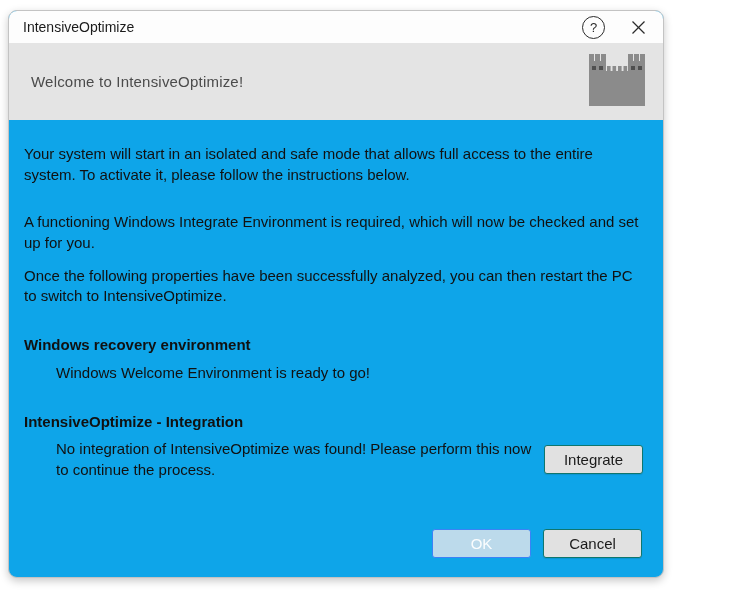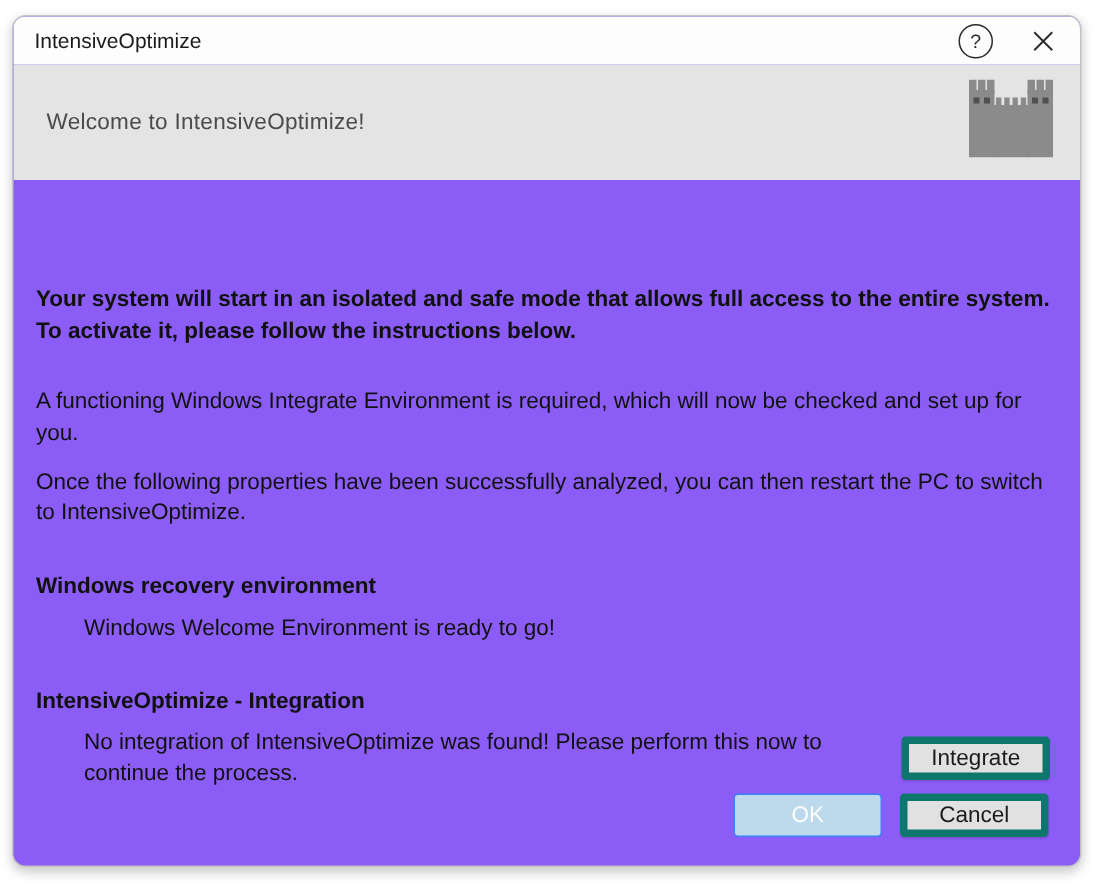--- a/index.html
+++ b/index.html
@@ -5,22 +5,22 @@
   * { margin: 0; padding: 0; box-sizing: border-box; }
   html, body {
     width: 730px; height: 590px;
     background: #ffffff;
     font-family: "Liberation Sans", sans-serif;
     overflow: hidden;
   }
   .window {
     position: absolute;
     left: 8px; top: 10px;
-    width: 713px; height: 568px;
-    background: #8b5cf6;
+    width: 656px; height: 568px;
+    background: #0ea5e9;
     border: 1px solid #c3c3c3;
     border-radius: 9px;
     box-shadow: 0 3px 8px rgba(0,0,0,0.22);
     overflow: hidden;
   }
   
   .titlebar {
     height: 32px;
     display: flex;
     align-items: center;
@@ -65,42 +65,42 @@
     letter-spacing: 0.2px;
   }
   
   .content {
     position: relative;
     padding: 24px 16px 0 15px;
     font-size: 15px;
     color: #111111;
     line-height: 1.38;
   }
-  .intro { font-weight: bold; margin-bottom: 27px; margin-top: 46px; }
+  .intro { font-weight: normal; margin-bottom: 27px; }
   .para { margin-bottom: 12px; }
   .section { margin-top: 28px; }
   .section-heading { font-weight: bold; }
   .section-row {
     display: flex;
     align-items: center;
     margin-top: 7px;
   }
   .section-status {
     padding-left: 32px;
     flex: 1;
   }
   .section-status.narrow { max-width: 578px; }
   
   .btn {
     min-width: 99px;
     height: 29px;
     font-family: "Liberation Sans", sans-serif;
     font-size: 15px;
     border-radius: 3px;
-    border: 5px solid #0f766e;
+    border: 1px solid #0f766e;
     background: #e1e1e1;
     color: #1b1b1b;
     padding: 0 12px;
     box-shadow: 0 1px 1px rgba(0,0,0,0.10);
   }
   .btn-integrate { margin-left: 12px; margin-right: 4px; }
   .footer {
     position: absolute;
     right: 21px; bottom: 19px;
     display: flex;

